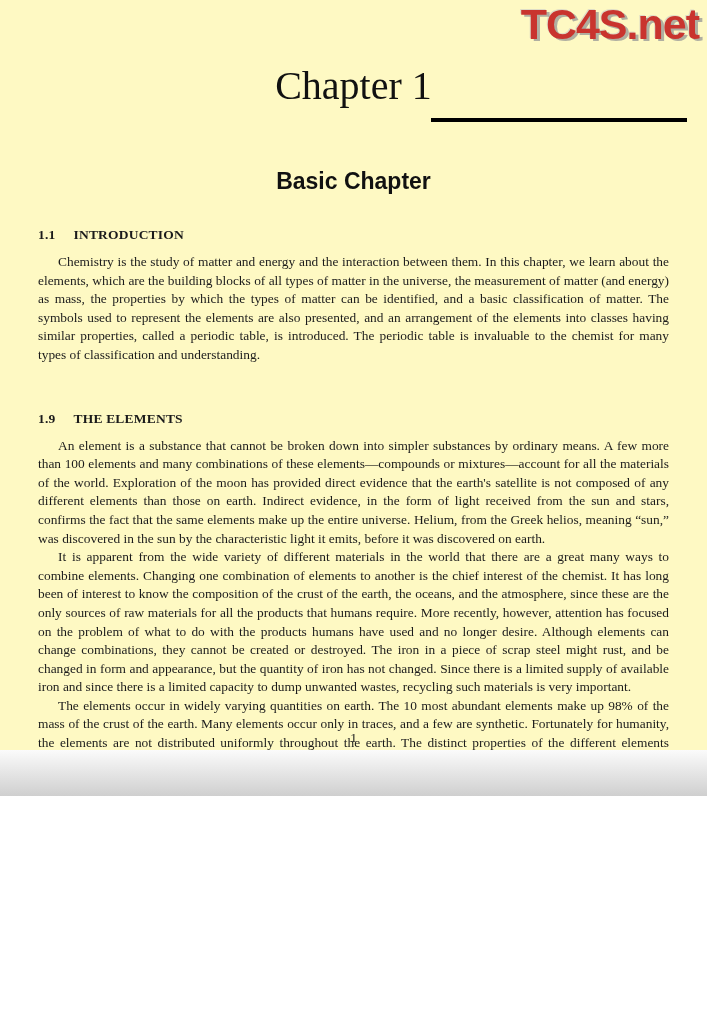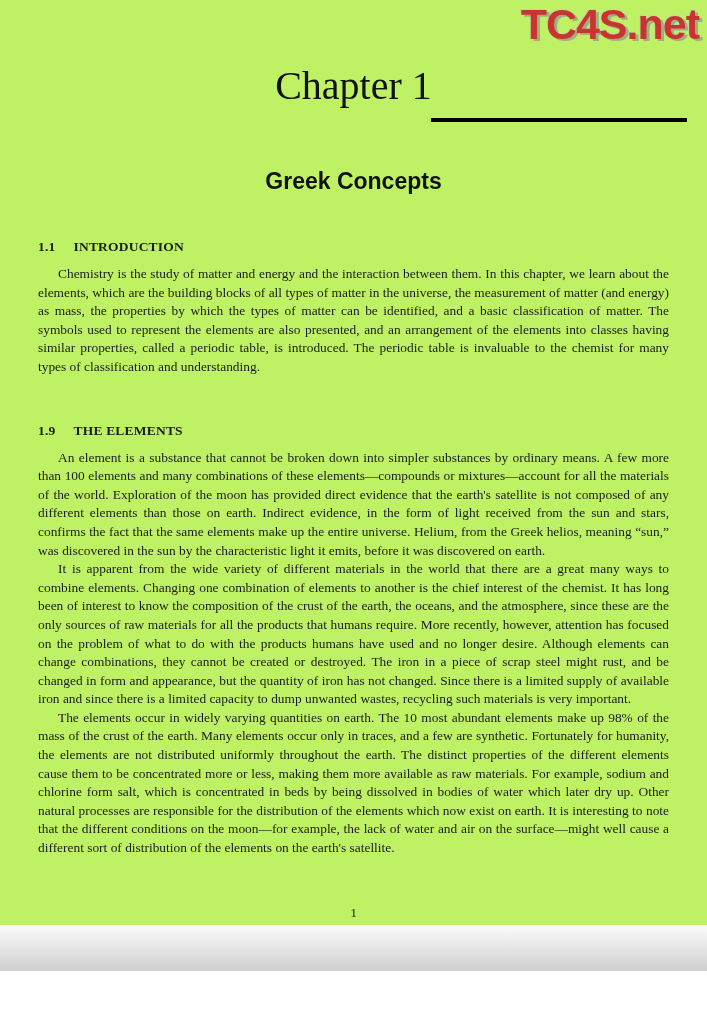--- a/index.html
+++ b/index.html
@@ -4,22 +4,22 @@
 <style>
   * { box-sizing: border-box; }
   html, body { margin: 0; padding: 0; }
   body {
     width: 707px; height: 1024px;
     background: #ffffff;
     font-family: "Liberation Serif", serif;
   }
   .page {
     position: relative;
-    width: 707px; height: 971px;
-    background: #bef264;
+    width: 707px; height: 796px;
+    background: #fef9c3;
     overflow: hidden;
     color: #1b1b1b;
   }
   .content { padding: 0 38px; }
 
   
   .wm-top {
     position: absolute; top: 0px; right: 8px;
     font-family: "Liberation Sans", sans-serif;
     font-weight: bold; font-size: 43px; letter-spacing: -1px;
@@ -44,21 +44,21 @@
   .doc-title {
     text-align: center;
     font-family: "Liberation Sans", sans-serif;
     font-weight: bold;
     font-size: 23px;
     margin: 46px 0 0 0;
     color: #111;
   }
 
   
-  .section { margin-top: 44px; }
+  .section { margin-top: 32px; }
   .section.second { margin-top: 46px; position: relative; }
   .sec-h {
     font-weight: bold; font-size: 13.5px;
     margin: 0 0 10px 0; letter-spacing: 0.2px;
   }
   .sec-h .num { margin-right: 18px; }
   .section p {
     margin: 0;
     text-align: justify;
     text-indent: 20px;
@@ -105,21 +105,21 @@
 
   <div class="wm-top">TC4S.net</div>
 
   <div class="content">
 
     <div class="chapter-block">
       <div class="chapter-title">Chapter 1</div>
       <div class="chapter-rule"></div>
     </div>
 
-    <h1 class="doc-title">Greek Concepts</h1>
+    <h1 class="doc-title">Basic Chapter</h1>
 
     <div class="section first">
       <h2 class="sec-h">
         <span class="num">1.1</span><span>INTRODUCTION</span>
       </h2>
       <p><span>Chemistry is the study of matter and energy and the interaction between them. In this chapter, we learn about the elements, which are the building blocks of all types of matter in the universe, the measurement of matter (and energy) as mass, the properties by which the types of matter can be identified, and a basic classification of matter. The symbols used to represent the elements are also presented, and an arrangement of the elements into classes having similar properties, called a </span><span class="it">periodic table</span><span>, is introduced. The periodic table is invaluable to the chemist for many types of classification and understanding.</span></p>
     </div>
 
     <div class="section second">
       <h2 class="sec-h">

